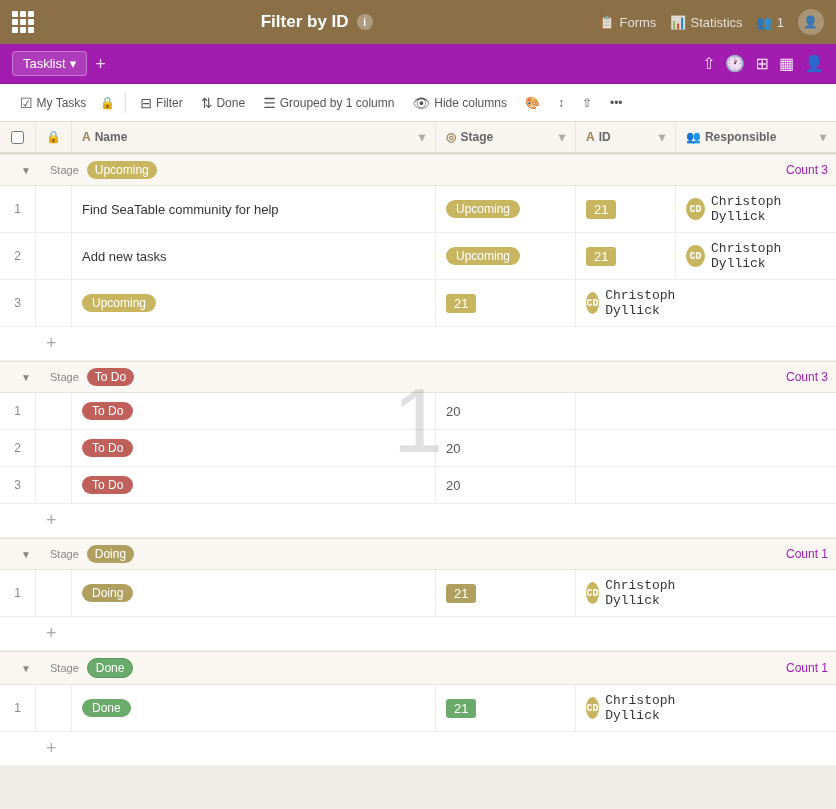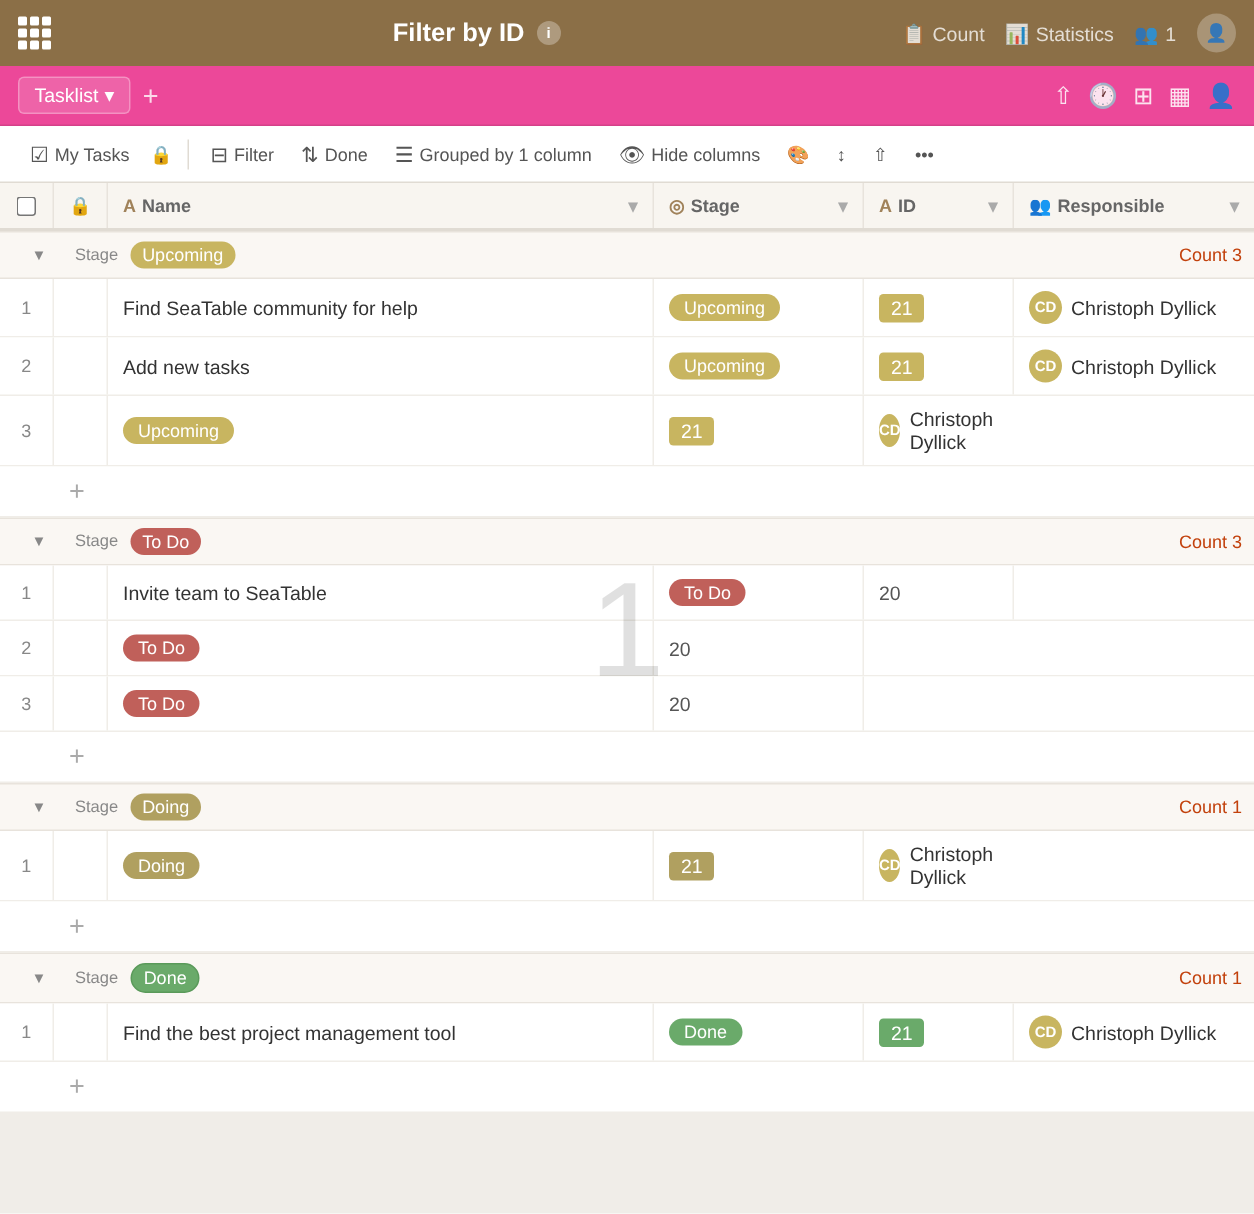--- a/index.html
+++ b/index.html
@@ -17,21 +17,21 @@
     }
     .top-header-left { display: flex; align-items: center; gap: 8px; }
     .top-header-center { display: flex; align-items: center; gap: 8px; font-size: 17px; font-weight: 600; color: white; }
     .top-header-right { display: flex; align-items: center; gap: 14px; font-size: 13px; color: rgba(255,255,255,0.9); }
     .grid-icon { display: grid; grid-template-columns: repeat(3,6px); gap: 2px; }
     .grid-icon span { width: 6px; height: 6px; background: white; border-radius: 1px; display: block; }
     .header-icon { opacity: 0.85; cursor: pointer; display: flex; align-items: center; gap: 4px; }
 
     
     .toolbar {
-      background: #ec4899;
+      background: #a21caf;
       height: 40px;
       display: flex;
       align-items: center;
       padding: 0 12px;
       gap: 8px;
       border-bottom: 1px solid rgba(0,0,0,0.1);
     }
     .tasklist-btn {
       background: rgba(255,255,255,0.15);
       border: 1px solid rgba(255,255,255,0.3);
@@ -115,38 +115,38 @@
     .stage-badge {
       padding: 2px 8px;
       border-radius: 10px;
       font-size: 12px;
       font-weight: 500;
     }
     .badge-upcoming { background: #c8b560; color: white; }
     .badge-todo { background: #c0605a; color: white; }
     .badge-doing { background: #b0a060; color: white; }
     .badge-done { background: #6aaa6a; color: white; border: 1px solid #5a9a5a; }
-    .group-count { justify-self: end; font-size: 12px; color: #c2410c; }
+    .group-count { justify-self: end; font-size: 12px; color: #a21caf; }
 
     
     .data-row {
       display: grid;
       grid-template-columns: 36px 36px 1fr 140px 100px 160px;
       border-bottom: 1px solid #f0ede8;
       background: white;
     }
     .td {
       padding: 8px 10px;
       border-right: 1px solid #f0ede8;
       display: flex; align-items: center;
       font-size: 13px;
       color: #333;
       min-height: 36px;
     }
-    .td:last-child { border-right: none; }
+    .td:last-child { border-right: none; font-family: Liberation Mono, monospace; }
     .td-num { color: #888; font-size: 12px; justify-content: center; }
     .td-lock { justify-content: center; color: #ccc; font-size: 12px; }
     .avatar-row { display: flex; align-items: center; gap: 6px; }
     .avatar-circle {
       width: 22px; height: 22px;
       border-radius: 50%;
       background: #c8b560;
       display: flex; align-items: center; justify-content: center;
       font-size: 10px; color: white; font-weight: 600;
     }
@@ -188,21 +188,21 @@
       <span></span>
         <span></span>
         <span></span>
     </div>
   </div>
   <div class="top-header-center">
     <span>Filter by ID</span>
     <span class="info-icon">i</span>
   </div>
   <div class="top-header-right">
-    <span class="header-icon">📋 <span>Count</span></span>
+    <span class="header-icon">📋 <span>Forms</span></span>
     <span class="header-icon">📊 <span>Statistics</span></span>
     <span class="header-icon">👥 <span>1</span></span>
     <span class="header-icon" style="width:26px;height:26px;border-radius:50%;background:rgba(255,255,255,0.3);display:flex;align-items:center;justify-content:center;font-size:12px;">👤</span>
   </div>
 </div>
 
 <div class="toolbar">
   <button class="tasklist-btn">
     <span>Tasklist</span>
     <span>▾</span>
@@ -343,21 +343,20 @@
     <span class="group-toggle">▼</span>
     <div class="group-meta">
       <span class="group-label-small">Stage</span>
       <span class="stage-badge badge-todo">To Do</span>
     </div>
     <span class="group-count">Count 3</span>
   </div>
       <div class="data-row">
       <div class="td td-num">1</div>
       <div class="td td-lock"></div>
-      <div class="td">Invite team to SeaTable</div>
       <div class="td">
         <span style="background:#c0605a;color:white;padding:2px 10px;border-radius:10px;font-size:12px;font-weight:500;">To Do</span>
       </div>
       <div class="td">
           <span style="color:#555;">20</span>
         </div>
       <div class="td"></div>
     </div>
       <div class="data-row">
       <div class="td td-num">2</div>
@@ -415,21 +414,20 @@
     <span class="group-toggle">▼</span>
     <div class="group-meta">
       <span class="group-label-small">Stage</span>
       <span class="stage-badge badge-done">Done</span>
     </div>
     <span class="group-count">Count 1</span>
   </div>
       <div class="data-row">
       <div class="td td-num">1</div>
       <div class="td td-lock"></div>
-      <div class="td">Find the best project management tool</div>
       <div class="td">
         <span style="background:#6aaa6a;color:white;padding:2px 10px;border-radius:10px;font-size:12px;font-weight:500;">Done</span>
       </div>
       <div class="td">
           <span style="background:#6aaa6a;color:white;padding:2px 8px;border-radius:3px;font-size:13px;font-weight:500;">21</span>
         </div>
       <div class="td">
           <div class="avatar-row">
           <div class="avatar-circle">CD</div>
           <span>Christoph Dyllick</span>

